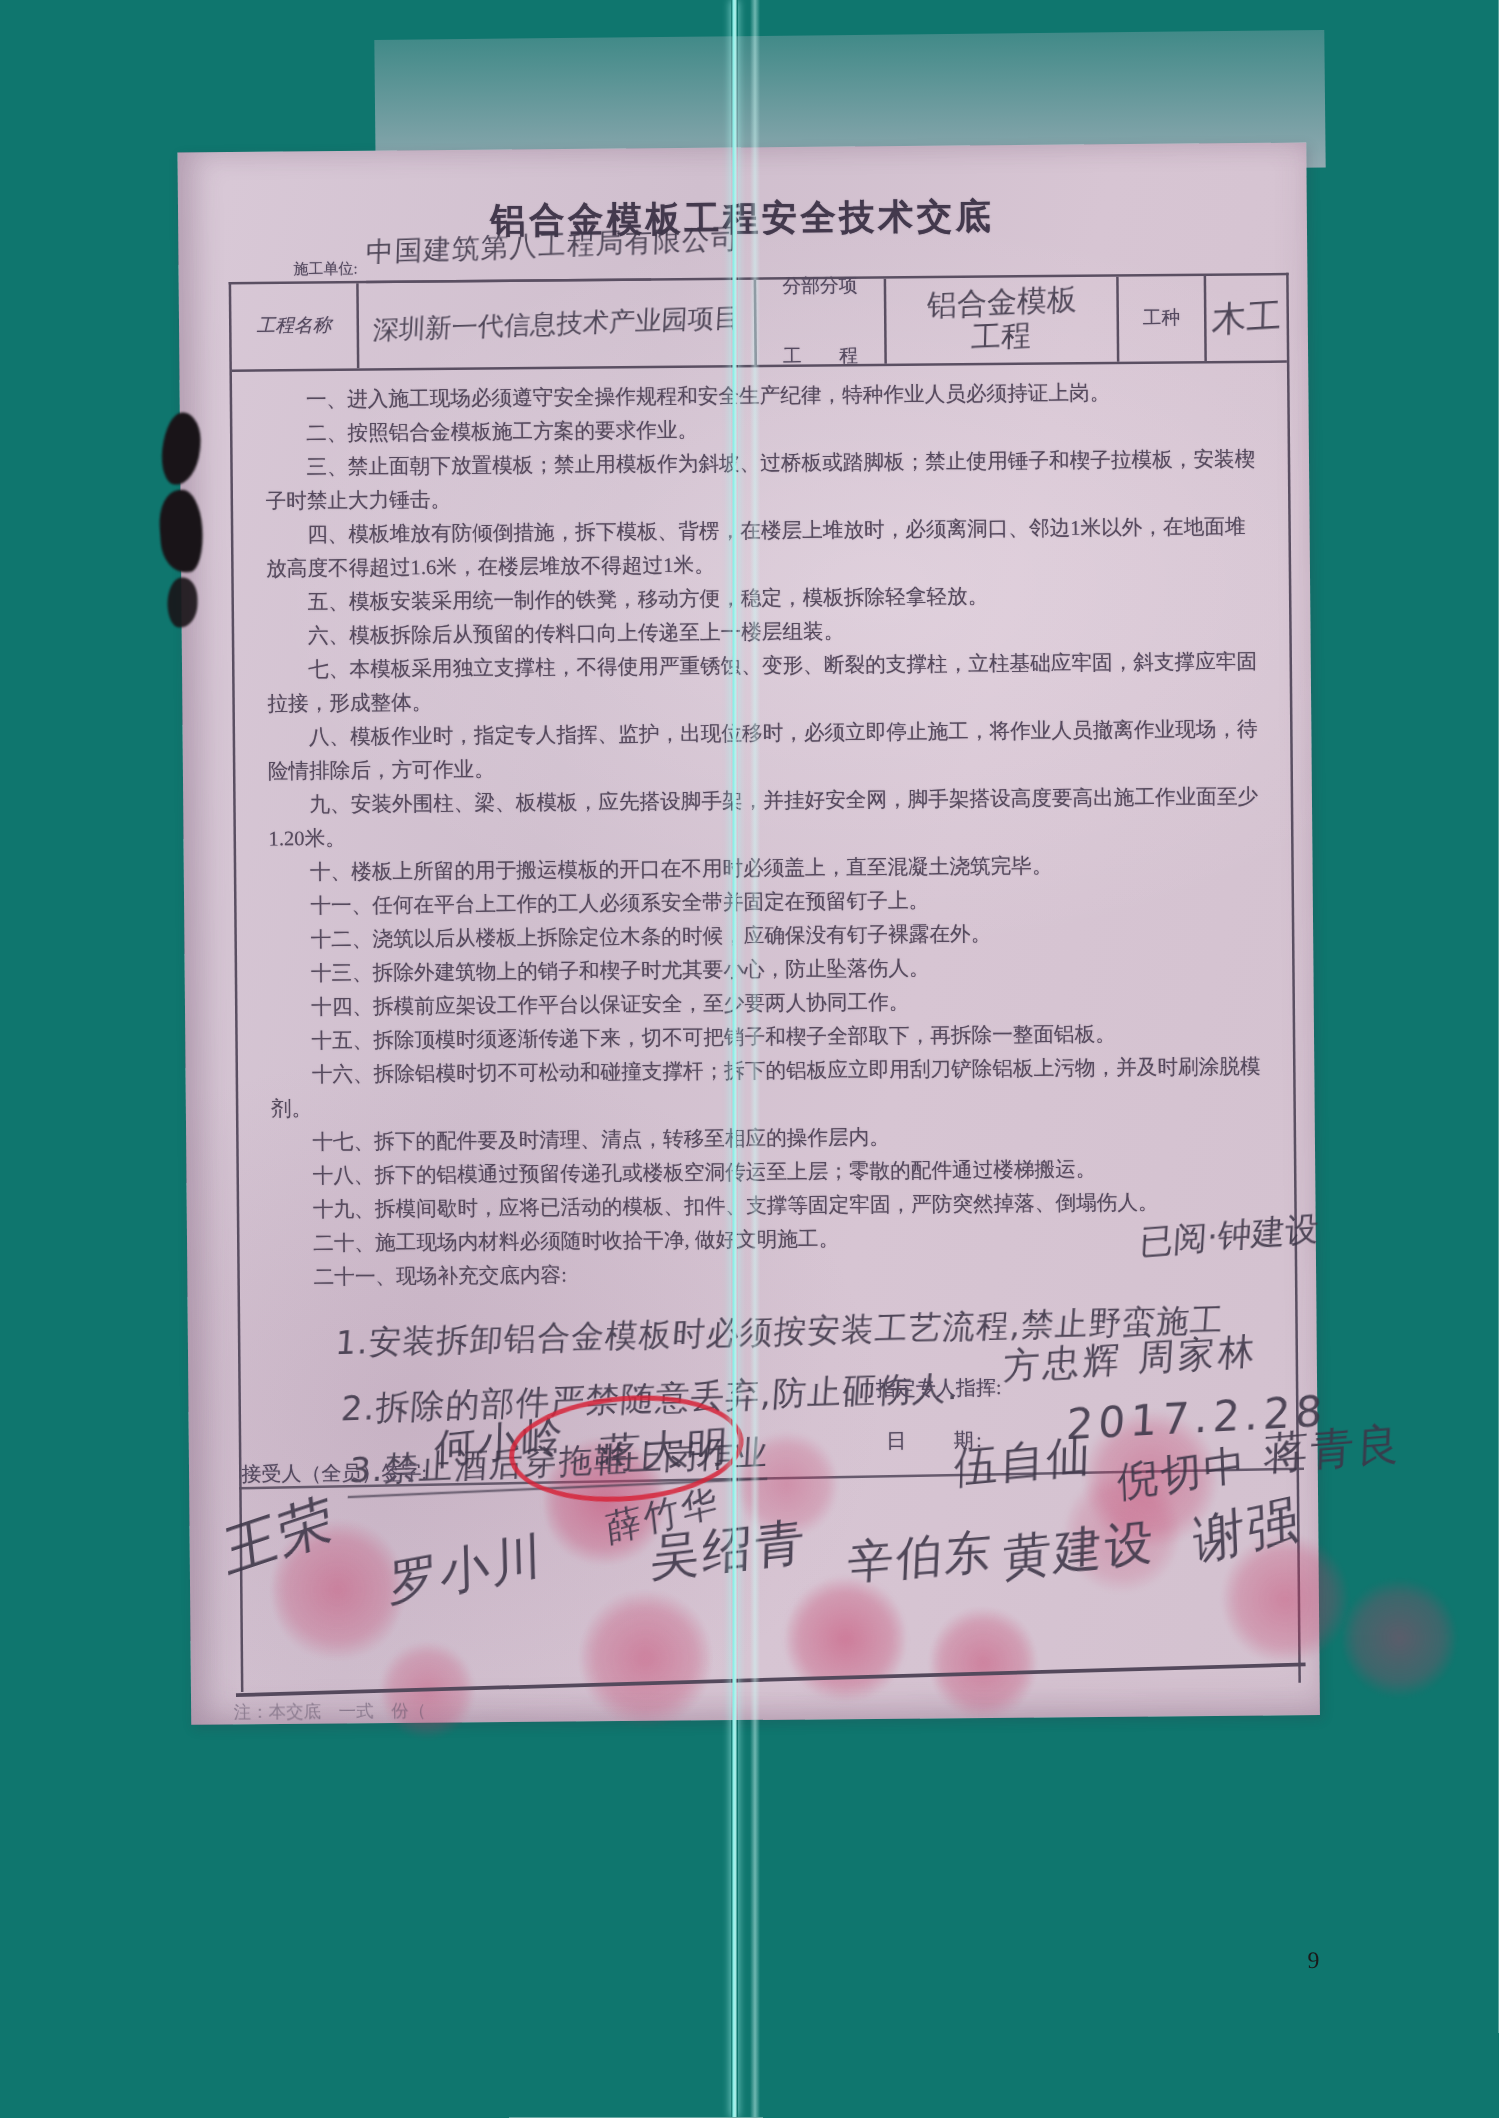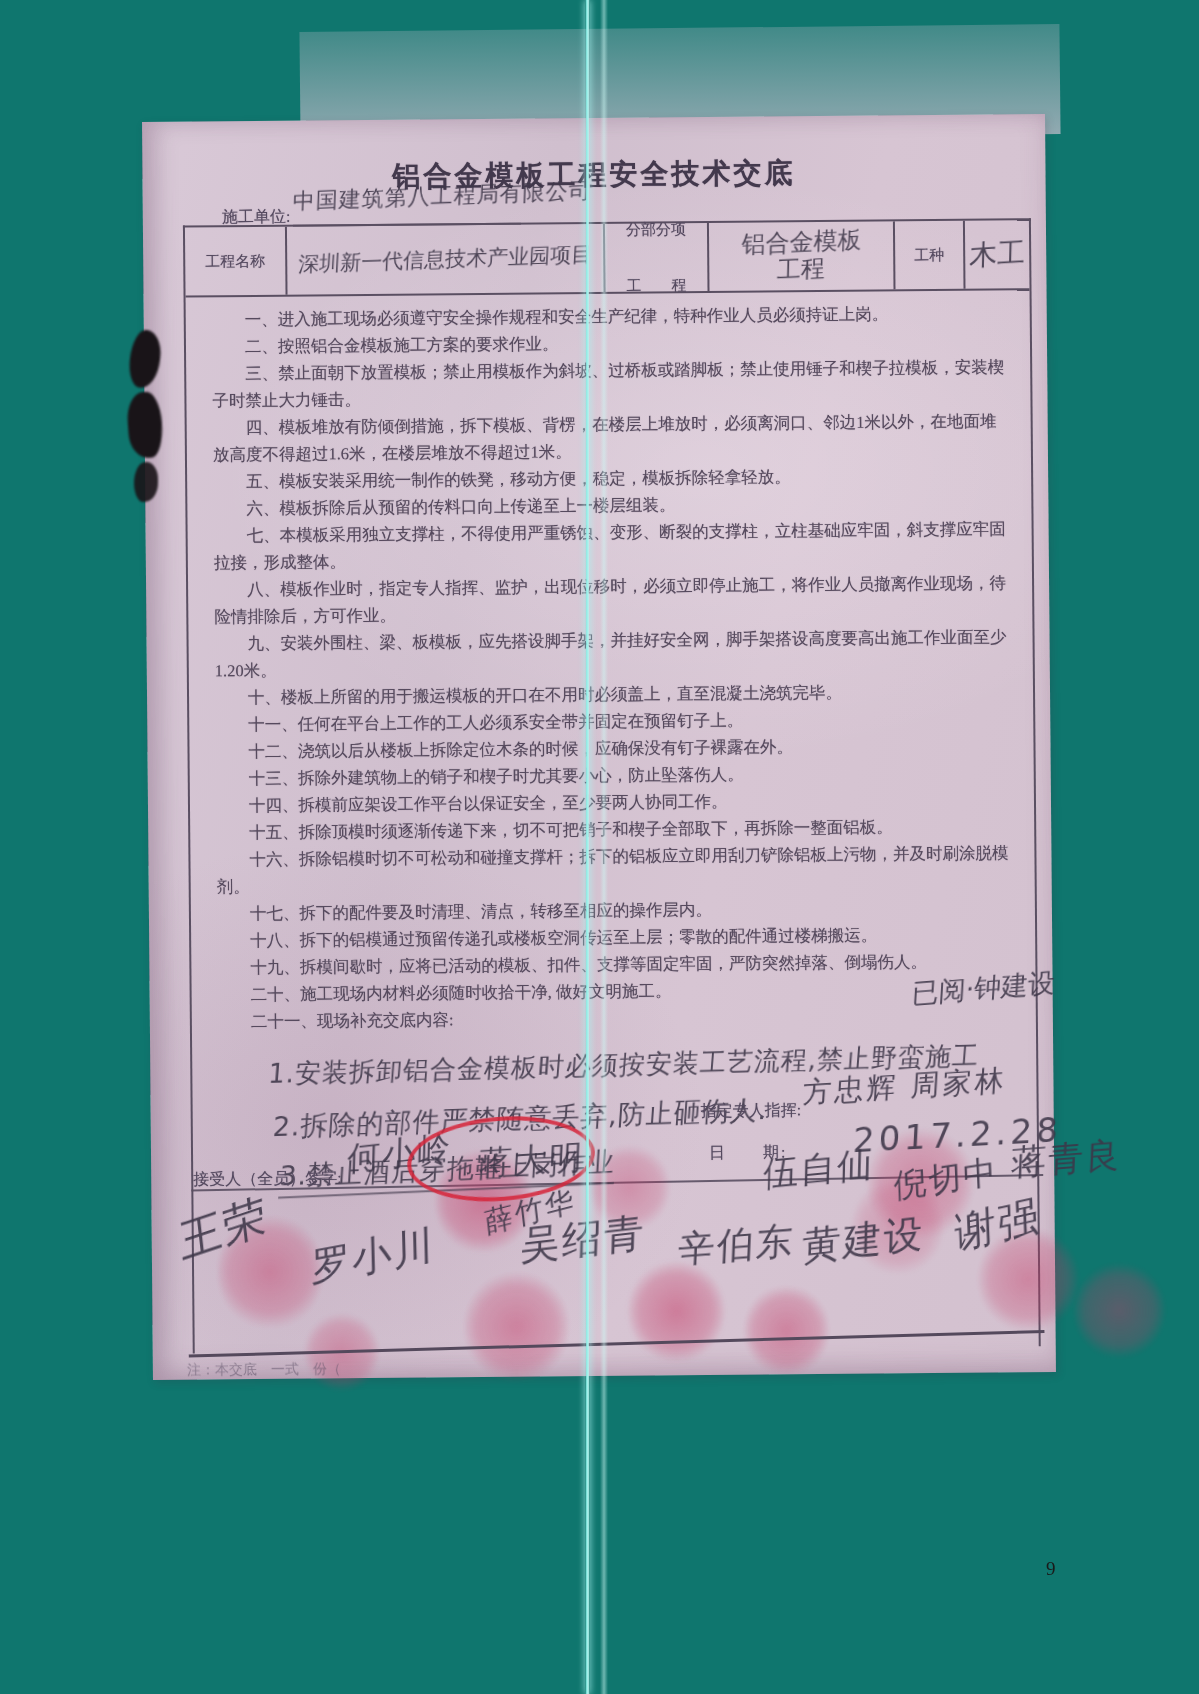--- a/index.html
+++ b/index.html
@@ -22,36 +22,36 @@
   .staple-mark{position:absolute;background:#191418;filter:blur(1px);z-index:6;}
   .staple-1{left:130px;top:330px;width:30px;height:58px;border-radius:46% 54% 58% 42%/55% 45% 52% 48%;transform:rotate(6deg);}
   .staple-2{left:128px;top:392px;width:34px;height:66px;border-radius:55% 45% 40% 60%/48% 52% 58% 42%;transform:rotate(-4deg);}
   .staple-3{left:134px;top:462px;width:24px;height:40px;border-radius:50% 50% 60% 40%/55% 45% 50% 50%;opacity:.9;}
 
   
   .print{color:#554a60;text-shadow:0 0 1px rgba(85,74,96,.55);}
   .doc-title{position:absolute;left:0;top:38px;width:100%;text-align:center;
     font-size:28px;font-weight:bold;letter-spacing:3px;color:#43394d;
     text-shadow:0 0 1px rgba(67,57,77,.6);z-index:2;}
-  .unit-line{position:absolute;left:79px;top:86px;font-size:16px;z-index:2;}
+  .unit-line{position:absolute;left:92px;top:86px;font-size:12px;z-index:2;}
 
   .hw{font-family:"DejaVu Sans",sans-serif;color:#3d3648;opacity:.88;filter:blur(.3px);}
 
   .unit-value{position:absolute;left:150px;top:62px;font-size:22px;letter-spacing:1px;
     transform:rotate(-1.6deg) skewX(-4deg);z-index:2;white-space:nowrap;}
   .unit-underline{position:absolute;left:150px;top:104px;width:228px;height:2px;background:#5c5064;opacity:.8;z-index:2;}
 
   
   .form-table{position:absolute;left:40px;top:104px;width:848px;height:1128px;
     border:2px solid #5a4f62;border-bottom:none;z-index:2;}
   .header-row{display:flex;height:70px;border-bottom:2px solid #5a4f62;}
   .header-row .cell{border-right:2px solid #5a4f62;display:flex;align-items:center;justify-content:center;
     flex-direction:column;font-size:15px;line-height:20px;position:relative;}
   .header-row .cell:last-child{border-right:none;}
-  .c-label1{width:102px;}
+  .c-label1{width:102px;font-style:italic;}
   .c-proj{width:318px;}
   .c-label2{width:104px;gap:36px;}
   .c-sect{width:186px;}
   .c-label3{width:70px;}
   .c-trade{flex:1;}
   .proj-hw{font-size:21px;white-space:nowrap;transform:rotate(-1.5deg) skewX(-5deg);letter-spacing:0;}
   .sect-hw{font-size:24px;line-height:27px;text-align:center;transform:rotate(-2deg) skewX(-4deg);}
   .trade-hw{font-size:28px;transform:rotate(-3deg) skewX(-5deg);}
 
   .clauses{position:absolute;left:0;top:70px;width:100%;padding:9px 22px 0 26px;}

